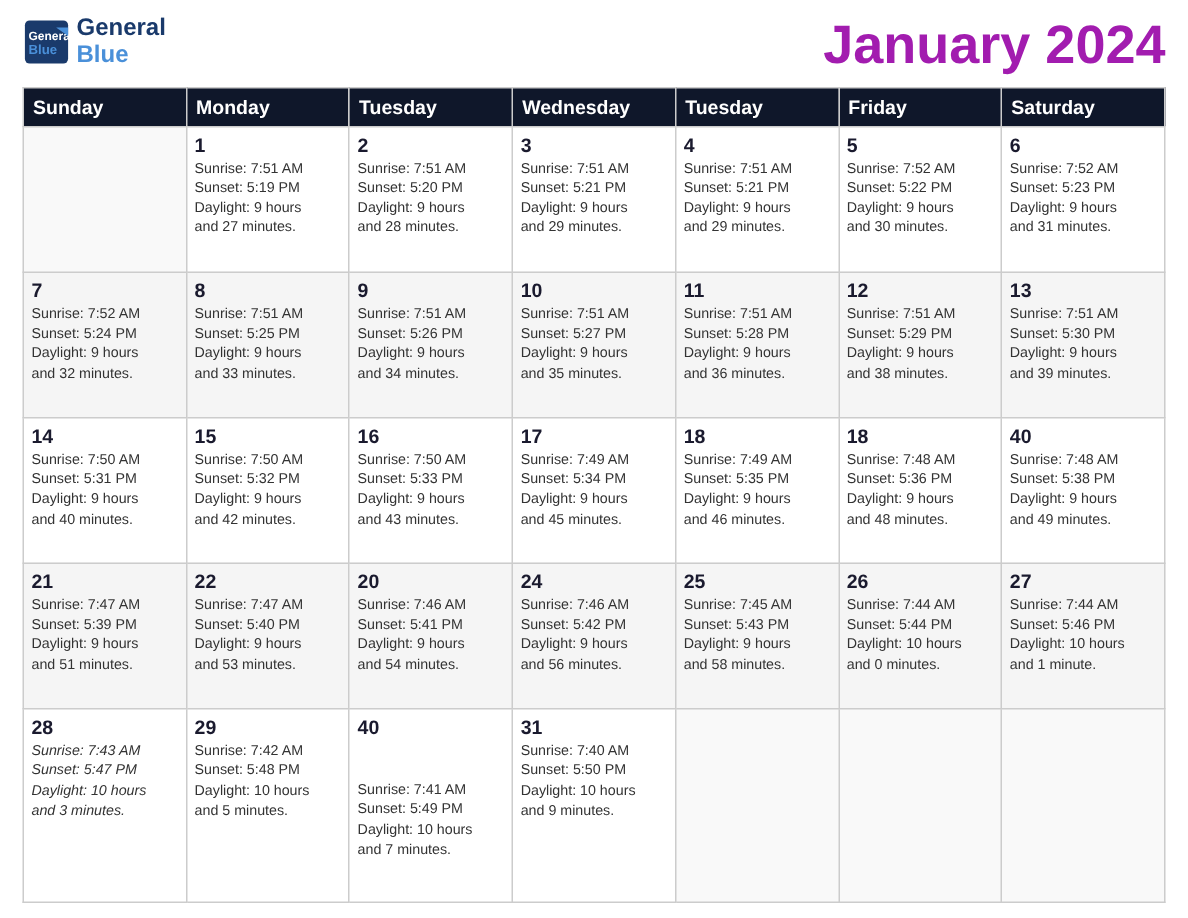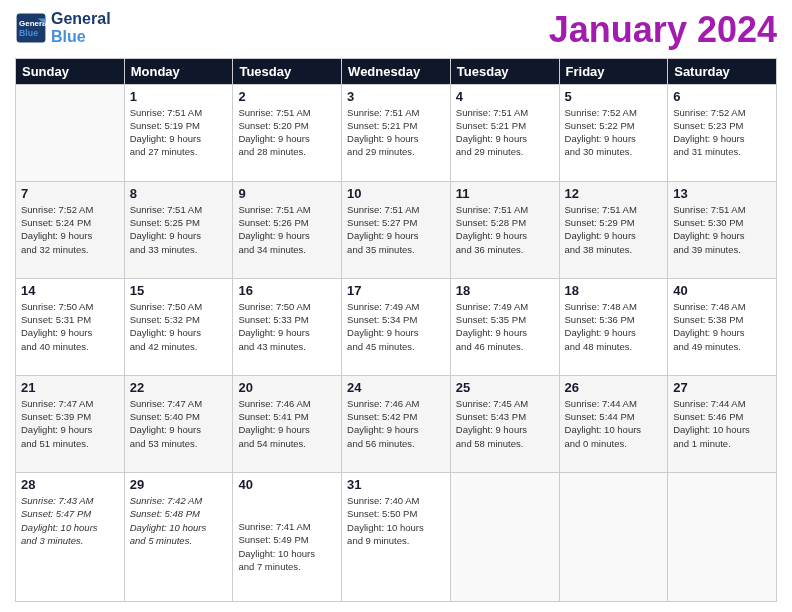--- a/index.html
+++ b/index.html
@@ -327,21 +327,21 @@
         <tr class="row-white">
           <td>
             <span class="day-number">28</span>
             <div class="day-info" style="white-space: pre-line; font-style: italic;">Sunrise: 7:43 AM
 Sunset: 5:47 PM
 Daylight: 10 hours
 and 3 minutes.</div>
           </td>
           <td>
             <span class="day-number">29</span>
-            <div class="day-info" style="white-space: pre-line; font-style: italic;">Sunrise: 7:42 AM
+            <div class="day-info" style="white-space: pre-line;">Sunrise: 7:42 AM
 Sunset: 5:48 PM
 Daylight: 10 hours
 and 5 minutes.</div>
           </td>
           <td>
             <span class="day-number">40</span>
             <div class="day-info" style="white-space: pre-line; margin-top: 28px;">Sunrise: 7:41 AM
 Sunset: 5:49 PM
 Daylight: 10 hours
 and 7 minutes.</div>

